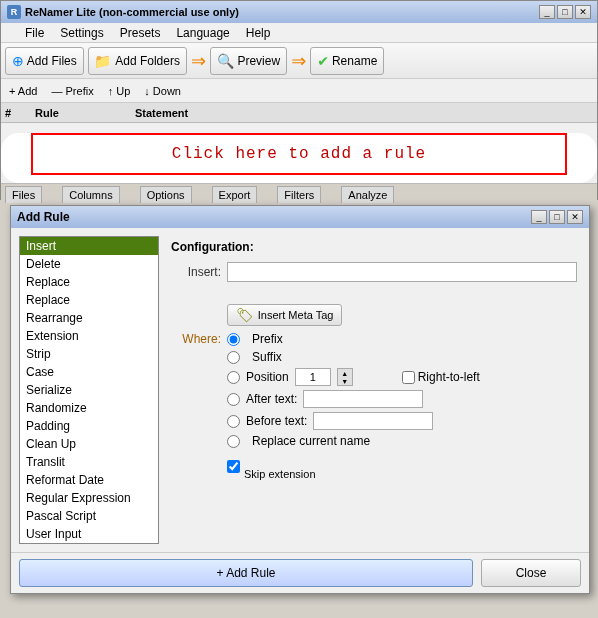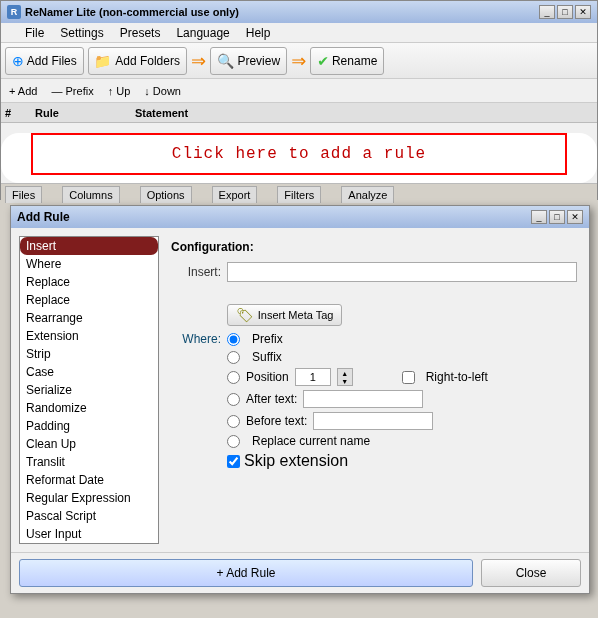--- a/index.html
+++ b/index.html
@@ -216,23 +216,22 @@
       overflow-y: auto;
     }
     .rule-item {
       padding: 2px 6px;
       cursor: pointer;
       font-size: 12px;
       color: #000;
       white-space: nowrap;
     }
     .rule-item.selected {
-      background: #7f1d1d;
+      background: #4d7c0f;
       color: white;
-      border-radius: 7px;
     }
 
     
     .config-panel {
       flex: 1;
       padding: 4px;
     }
     .config-title {
       font-size: 12px;
       font-weight: bold;
@@ -321,21 +320,21 @@
       height: 9px;
       background: #e0e0e0;
       border: none;
       cursor: pointer;
       font-size: 7px;
       display: flex; align-items: center; justify-content: center;
       line-height: 1;
     }
 
     .rtl-checkbox {
-      display: flex; align-items: center; gap: 11px;
+      display: flex; align-items: center; gap: 3px;
       margin-left: 8px;
       padding-left: 35px;
     }
 
     .text-row {
       display: flex;
       align-items: center;
       gap: 6px;
       margin-bottom: 4px;
       padding-left: 56px;
@@ -350,21 +349,21 @@
     }
 
     .checkbox-row {
       display: flex;
       align-items: center;
       gap: 4px;
       padding-left: 56px;
       margin-bottom: 4px;
     }
     .check-input { cursor: pointer; }
-    .check-label { font-size: 16px; }
+    .check-label { font-size: 11px; margin-top: 16px; }
 
     
     .dialog-footer {
       display: flex;
       padding: 6px 8px;
       gap: 8px;
       border-top: 1px solid #ccc;
     }
     .add-rule-btn {
       flex: 1;
@@ -382,21 +381,21 @@
       background: linear-gradient(to bottom, #fdfdfd, #e0e0e0);
       border: 1px solid #aaa;
       border-radius: 3px;
       cursor: pointer;
       font-size: 12px;
       display: flex; align-items: center; justify-content: center;
     }
 
     .where-label-inline {
       font-size: 12px;
-      color: #0c4a6e;
+      color: #a16207;
       width: 50px;
       text-align: right;
     }
   </style>
 </head>
 <body>
 
 <div class="main-window">
 
   <div class="title-bar">
@@ -497,21 +496,21 @@
       <div class="title-btn">_</div>
       <div class="title-btn">□</div>
       <div class="title-btn">✕</div>
     </div>
   </div>
 
   <div class="dialog-body">
 
     <div class="rule-list-panel">
       <div class="rule-item selected">Insert</div>
-      <div class="rule-item">Where</div>
+      <div class="rule-item">Delete</div>
       <div class="rule-item">Replace</div>
       <div class="rule-item">Replace</div>
       <div class="rule-item">Rearrange</div>
       <div class="rule-item">Extension</div>
       <div class="rule-item">Strip</div>
       <div class="rule-item">Case</div>
       <div class="rule-item">Serialize</div>
       <div class="rule-item">Randomize</div>
       <div class="rule-item">Padding</div>
       <div class="rule-item">Clean Up</div>

